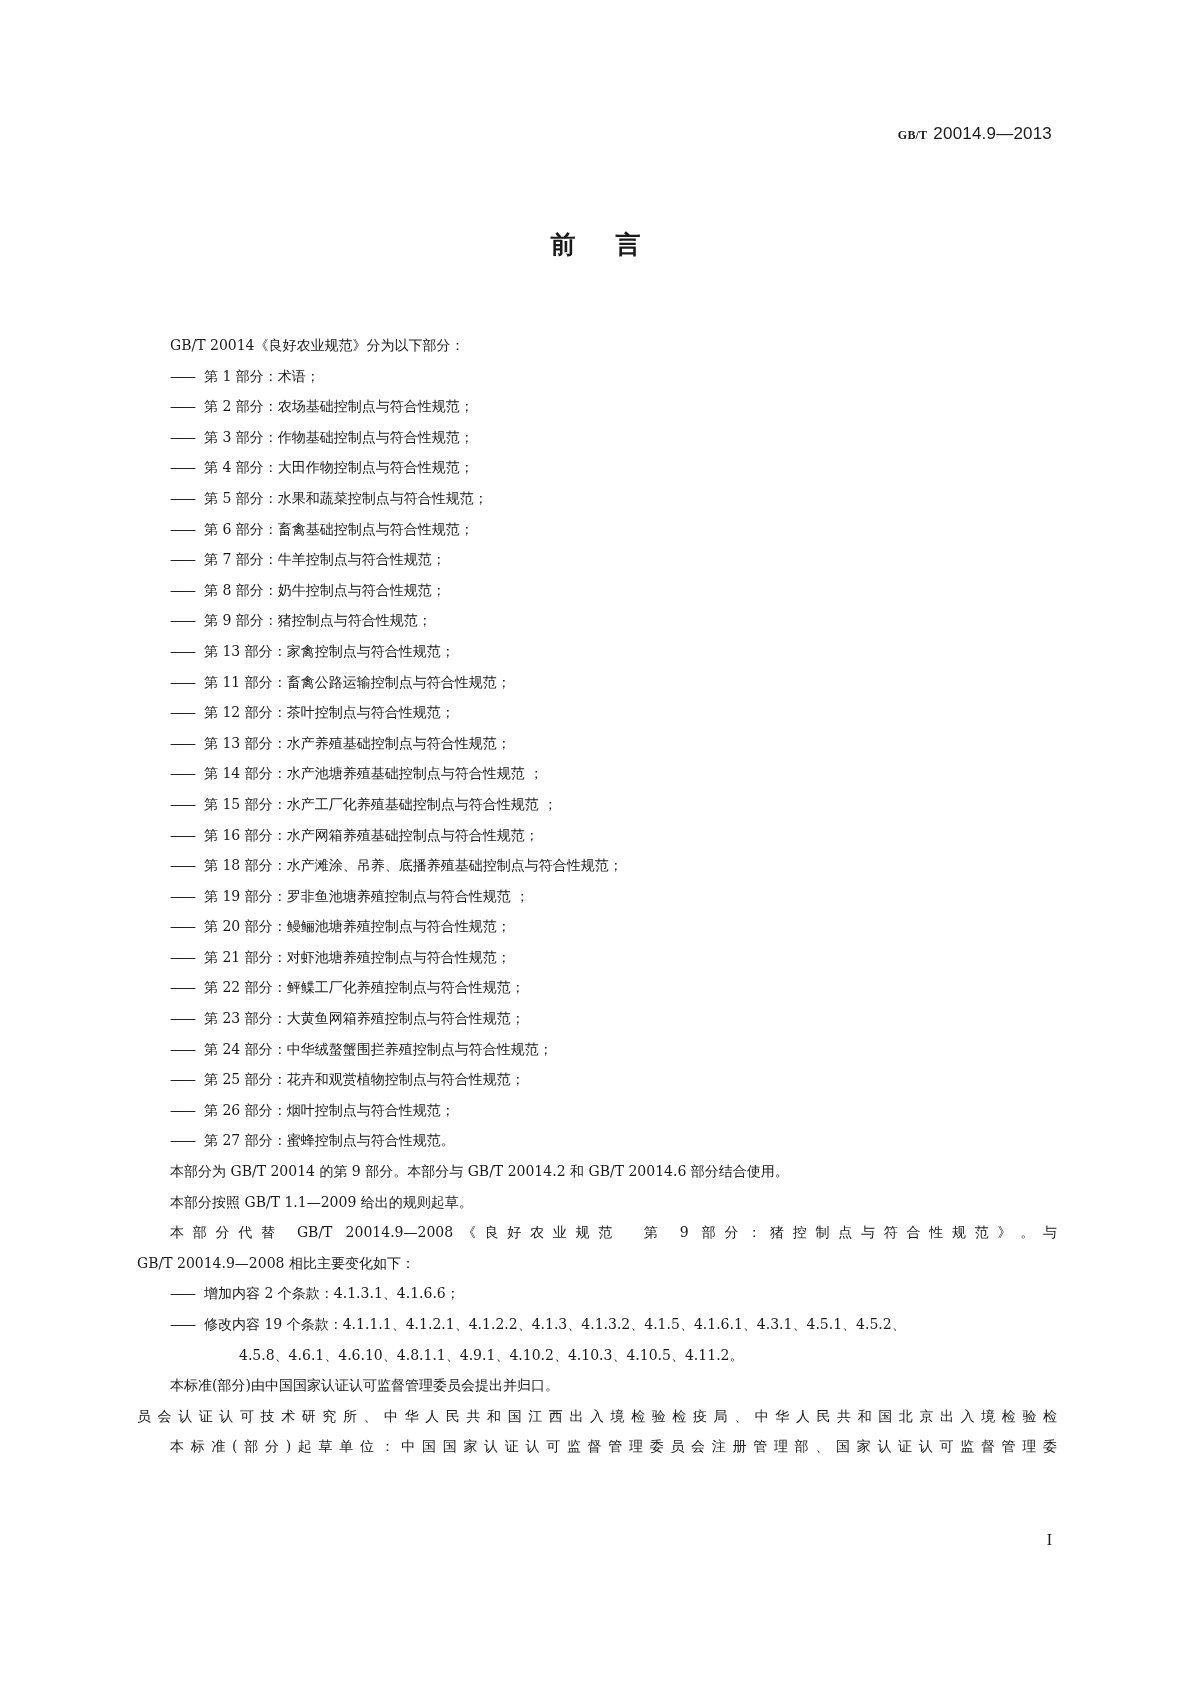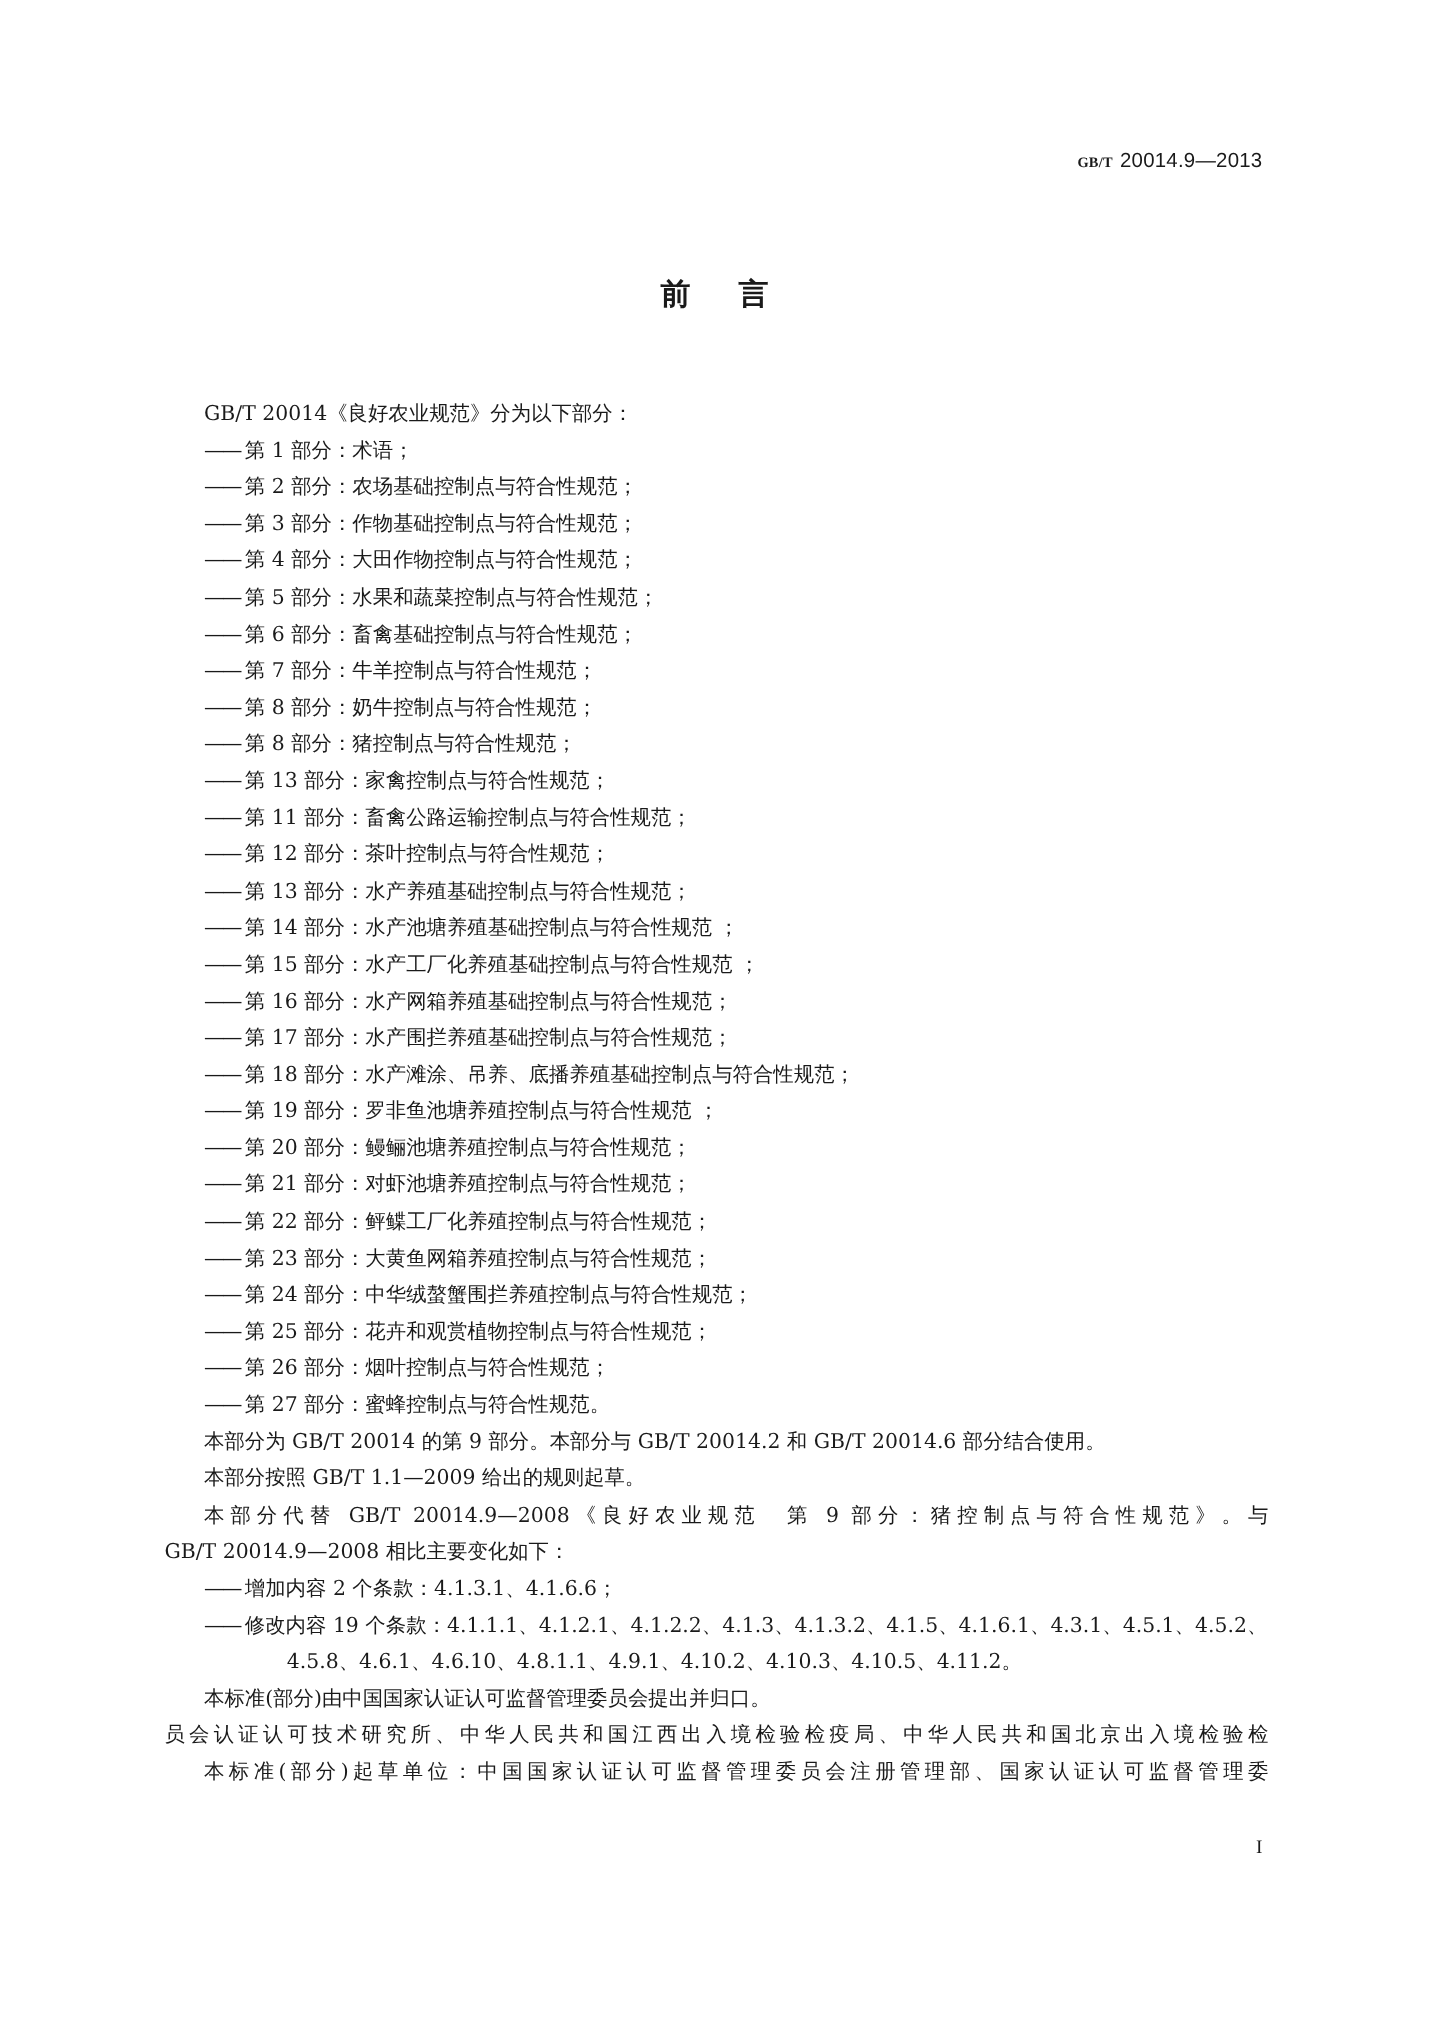--- a/index.html
+++ b/index.html
@@ -15,21 +15,21 @@
     }
     .header-code .gbt { font-family: "Liberation Serif", serif; font-weight: bold; font-size: 12px; margin-right: 6px; }
     .title {
       position: absolute; top: 228px; left: 0; width: 100%;
       text-align: center; font-size: 25px; font-weight: bold;
       font-family: "DejaVu Sans", sans-serif; letter-spacing: 40px;
       padding-left: 40px; box-sizing: border-box;
     }
     .content {
       position: absolute; top: 330px; left: 137px; width: 920px;
-      font-size: 17px; line-height: 30.6px;
+      font-size: 14px; line-height: 30.6px;
     }
     .line { white-space: nowrap; }
     .p-indent { padding-left: 33px; }
     .dash-item { padding-left: 33px; }
     .dash-item .dash { display: inline-block; width: 34px; letter-spacing: -2px; }
     .cont-indent { padding-left: 102px; }
     .flush { padding-left: 0; }
     .justify { white-space: normal; text-align: justify; text-align-last: justify; }
     .page-number {
       position: absolute; top: 1531px; right: 139px; font-size: 16px;
@@ -50,29 +50,28 @@
 
   <div>
     <div class="line dash-item"><span class="dash">——</span><span>第 1 部分：术语；</span></div>
     <div class="line dash-item"><span class="dash">——</span><span>第 2 部分：农场基础控制点与符合性规范；</span></div>
     <div class="line dash-item"><span class="dash">——</span><span>第 3 部分：作物基础控制点与符合性规范；</span></div>
     <div class="line dash-item"><span class="dash">——</span><span>第 4 部分：大田作物控制点与符合性规范；</span></div>
     <div class="line dash-item"><span class="dash">——</span><span>第 5 部分：水果和蔬菜控制点与符合性规范；</span></div>
     <div class="line dash-item"><span class="dash">——</span><span>第 6 部分：畜禽基础控制点与符合性规范；</span></div>
     <div class="line dash-item"><span class="dash">——</span><span>第 7 部分：牛羊控制点与符合性规范；</span></div>
     <div class="line dash-item"><span class="dash">——</span><span>第 8 部分：奶牛控制点与符合性规范；</span></div>
-    <div class="line dash-item"><span class="dash">——</span><span>第 8 部分：猪控制点与符合性规范；</span></div>
+    <div class="line dash-item"><span class="dash">——</span><span>第 9 部分：猪控制点与符合性规范；</span></div>
     <div class="line dash-item"><span class="dash">——</span><span>第 13 部分：家禽控制点与符合性规范；</span></div>
     <div class="line dash-item"><span class="dash">——</span><span>第 11 部分：畜禽公路运输控制点与符合性规范；</span></div>
     <div class="line dash-item"><span class="dash">——</span><span>第 12 部分：茶叶控制点与符合性规范；</span></div>
     <div class="line dash-item"><span class="dash">——</span><span>第 13 部分：水产养殖基础控制点与符合性规范；</span></div>
     <div class="line dash-item"><span class="dash">——</span><span>第 14 部分：水产池塘养殖基础控制点与符合性规范 ；</span></div>
     <div class="line dash-item"><span class="dash">——</span><span>第 15 部分：水产工厂化养殖基础控制点与符合性规范 ；</span></div>
     <div class="line dash-item"><span class="dash">——</span><span>第 16 部分：水产网箱养殖基础控制点与符合性规范；</span></div>
-    <div class="line dash-item"><span class="dash">——</span><span>第 17 部分：水产围拦养殖基础控制点与符合性规范；</span></div>
     <div class="line dash-item"><span class="dash">——</span><span>第 18 部分：水产滩涂、吊养、底播养殖基础控制点与符合性规范；</span></div>
     <div class="line dash-item"><span class="dash">——</span><span>第 19 部分：罗非鱼池塘养殖控制点与符合性规范 ；</span></div>
     <div class="line dash-item"><span class="dash">——</span><span>第 20 部分：鳗鲡池塘养殖控制点与符合性规范；</span></div>
     <div class="line dash-item"><span class="dash">——</span><span>第 21 部分：对虾池塘养殖控制点与符合性规范；</span></div>
     <div class="line dash-item"><span class="dash">——</span><span>第 22 部分：鲆鲽工厂化养殖控制点与符合性规范；</span></div>
     <div class="line dash-item"><span class="dash">——</span><span>第 23 部分：大黄鱼网箱养殖控制点与符合性规范；</span></div>
     <div class="line dash-item"><span class="dash">——</span><span>第 24 部分：中华绒螯蟹围拦养殖控制点与符合性规范；</span></div>
     <div class="line dash-item"><span class="dash">——</span><span>第 25 部分：花卉和观赏植物控制点与符合性规范；</span></div>
     <div class="line dash-item"><span class="dash">——</span><span>第 26 部分：烟叶控制点与符合性规范；</span></div>
     <div class="line dash-item"><span class="dash">——</span><span>第 27 部分：蜜蜂控制点与符合性规范。</span></div>

